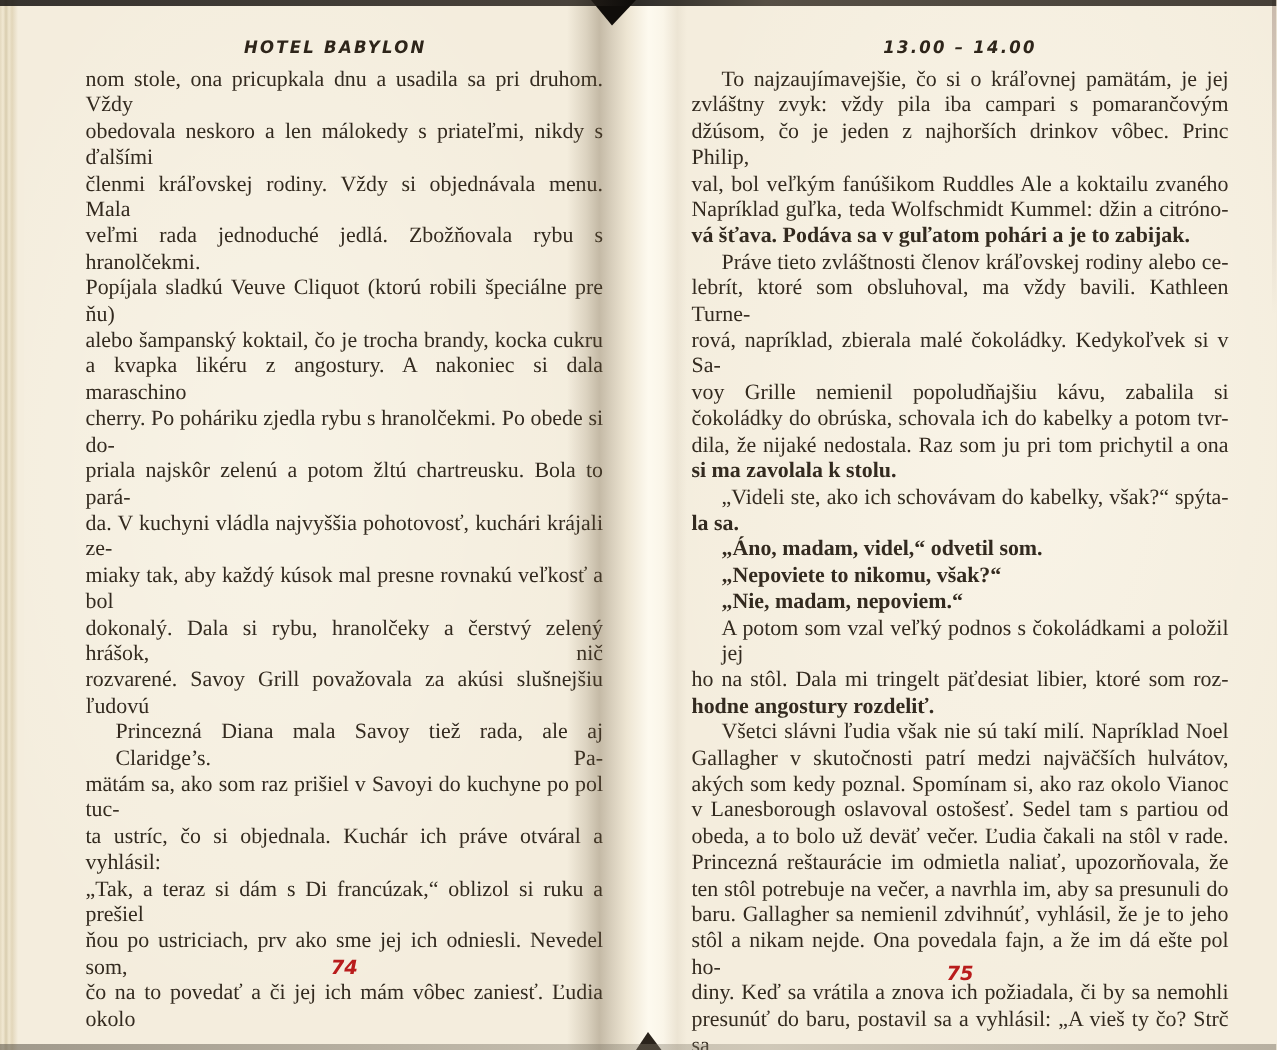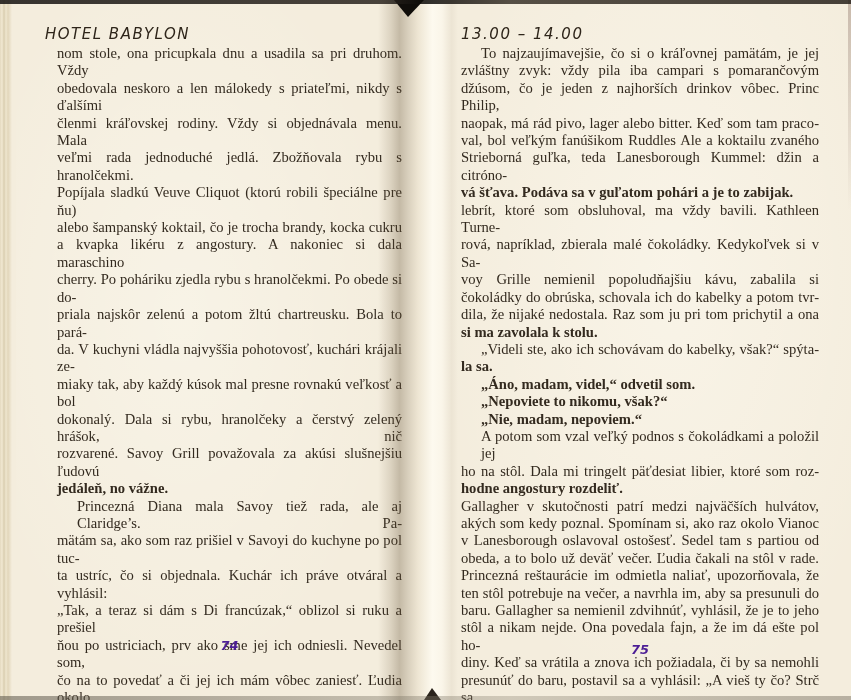--- a/index.html
+++ b/index.html
@@ -40,34 +40,34 @@
   .gutter-bottom-wedge{position:absolute;left:424px;bottom:0;width:0;height:0;
     border-left:8px solid transparent;border-right:9px solid transparent;
     border-bottom:12px solid #2b241c;}
 
   
   .page{position:absolute;top:0;height:700px;color:#332a1f;}
   .page-left{left:57px;width:345px;}
   .page-right{left:461px;width:358px;}
 
   .page-header{
-    position:absolute;top:25px;left:0;right:0;
+    position:absolute;top:25px;left:0;right:0;text-align:center;
     font-family:"DejaVu Sans","Liberation Sans",sans-serif;
-    font-weight:normal;font-style:italic;font-size:15px;letter-spacing:1.5px;
+    font-weight:bold;font-style:italic;font-size:11px;letter-spacing:1.5px;
     color:#2e251a;transform:scaleY(1.05);}
   .page-body{position:absolute;top:45px;left:0;right:0;
     font-size:14.6px;line-height:17.4px;}
   .line{text-align:justify;text-align-last:justify;white-space:normal;
     text-justify:inter-word;}
   .line.last{text-align-last:left;font-weight:bold;}
   .line.indent{padding-left:20px;}
   .page-number{
     position:absolute;left:0;right:0;text-align:center;
     font-family:"DejaVu Sans","Liberation Sans",sans-serif;
-    font-weight:bold;font-style:italic;font-size:13px;color:#4c1d95;}
+    font-weight:bold;font-style:italic;font-size:13px;color:#b91c1c;}
   .page-left .page-number{top:638px;}
   .page-right .page-number{top:642px;}
   .page-left .page-header{left:-12px;}
 
   
   .paper-shade-left{position:absolute;left:0;top:0;width:402px;height:700px;
     background:radial-gradient(ellipse at 45% 45%,rgba(255,255,248,.35),rgba(0,0,0,0) 70%);
     pointer-events:none;}
   .paper-shade-right{position:absolute;left:450px;top:0;width:401px;height:700px;
     background:radial-gradient(ellipse at 55% 40%,rgba(255,252,244,.45),rgba(0,0,0,0) 75%);
@@ -91,47 +91,46 @@
           <div class="line">veľmi rada jednoduché jedlá. Zbožňovala rybu s hranolčekmi.</div>
           <div class="line">Popíjala sladkú Veuve Cliquot (ktorú robili špeciálne pre ňu)</div>
           <div class="line">alebo šampanský koktail, čo je trocha brandy, kocka cukru</div>
           <div class="line">a kvapka likéru z angostury. A nakoniec si dala maraschino</div>
           <div class="line">cherry. Po poháriku zjedla rybu s hranolčekmi. Po obede si do-</div>
           <div class="line">priala najskôr zelenú a potom žltú chartreusku. Bola to pará-</div>
           <div class="line">da. V kuchyni vládla najvyššia pohotovosť, kuchári krájali ze-</div>
           <div class="line">miaky tak, aby každý kúsok mal presne rovnakú veľkosť a bol</div>
           <div class="line">dokonalý. Dala si rybu, hranolčeky a čerstvý zelený hrášok, nič</div>
           <div class="line">rozvarené. Savoy Grill považovala za akúsi slušnejšiu ľudovú</div>
-          <div class="line last">jedáleň, no vážne.</div>
         </div>
         <div class="para">
           <div class="line indent">Princezná Diana mala Savoy tiež rada, ale aj Claridge’s. Pa-</div>
           <div class="line">mätám sa, ako som raz prišiel v Savoyi do kuchyne po pol tuc-</div>
           <div class="line">ta ustríc, čo si objednala. Kuchár ich práve otváral a vyhlásil:</div>
           <div class="line">„Tak, a teraz si dám s Di francúzak,“ oblizol si ruku a prešiel</div>
           <div class="line">ňou po ustriciach, prv ako sme jej ich odniesli. Nevedel som,</div>
           <div class="line">čo na to povedať a či jej ich mám vôbec zaniesť. Ľudia okolo</div>
         </div>
       </div>
     <div class="page-number">74</div>
   </div>
 
   <div class="page page-right">
     <div class="page-header">13.00 – 14.00</div>
     <div class="page-body" id="right-body">
         <div class="para">
           <div class="line indent">To najzaujímavejšie, čo si o kráľovnej pamätám, je jej</div>
           <div class="line">zvláštny zvyk: vždy pila iba campari s pomarančovým</div>
           <div class="line">džúsom, čo je jeden z najhorších drinkov vôbec. Princ Philip,</div>
-          <div class="line">naopak, má rád pivo, lager alebo bitter. Keď som tam praco-</div>
           <div class="line">val, bol veľkým fanúšikom Ruddles Ale a koktailu zvaného</div>
-          <div class="line">Strieborná guľka, teda Lanesborough Kummel: džin a citróno-</div>
+          <div class="line">Napríklad guľka, teda Wolfschmidt Kummel: džin a citróno-</div>
           <div class="line last">vá šťava. Podáva sa v guľatom pohári a je to zabijak.</div>
         </div>
         <div class="para">
+          <div class="line indent">Práve tieto zvláštnosti členov kráľovskej rodiny alebo ce-</div>
           <div class="line">lebrít, ktoré som obsluhoval, ma vždy bavili. Kathleen Turne-</div>
           <div class="line">rová, napríklad, zbierala malé čokoládky. Kedykoľvek si v Sa-</div>
           <div class="line">voy Grille nemienil popoludňajšiu kávu, zabalila si</div>
           <div class="line">čokoládky do obrúska, schovala ich do kabelky a potom tvr-</div>
           <div class="line">dila, že nijaké nedostala. Raz som ju pri tom prichytil a ona</div>
           <div class="line last">si ma zavolala k stolu.</div>
         </div>
         <div class="para">
           <div class="line indent">„Videli ste, ako ich schovávam do kabelky, však?“ spýta-</div>
           <div class="line last">la sa.</div>
@@ -144,20 +143,21 @@
         </div>
         <div class="para">
           <div class="line last indent">„Nie, madam, nepoviem.“</div>
         </div>
         <div class="para">
           <div class="line indent">A potom som vzal veľký podnos s čokoládkami a položil jej</div>
           <div class="line">ho na stôl. Dala mi tringelt päťdesiat libier, ktoré som roz-</div>
           <div class="line last">hodne angostury rozdeliť.</div>
         </div>
         <div class="para">
+          <div class="line indent">Všetci slávni ľudia však nie sú takí milí. Napríklad Noel</div>
           <div class="line">Gallagher v skutočnosti patrí medzi najväčších hulvátov,</div>
           <div class="line">akých som kedy poznal. Spomínam si, ako raz okolo Vianoc</div>
           <div class="line">v Lanesborough oslavoval ostošesť. Sedel tam s partiou od</div>
           <div class="line">obeda, a to bolo už deväť večer. Ľudia čakali na stôl v rade.</div>
           <div class="line">Princezná reštaurácie im odmietla naliať, upozorňovala, že</div>
           <div class="line">ten stôl potrebuje na večer, a navrhla im, aby sa presunuli do</div>
           <div class="line">baru. Gallagher sa nemienil zdvihnúť, vyhlásil, že je to jeho</div>
           <div class="line">stôl a nikam nejde. Ona povedala fajn, a že im dá ešte pol ho-</div>
           <div class="line">diny. Keď sa vrátila a znova ich požiadala, či by sa nemohli</div>
           <div class="line">presunúť do baru, postavil sa a vyhlásil: „A vieš ty čo? Strč sa</div>

